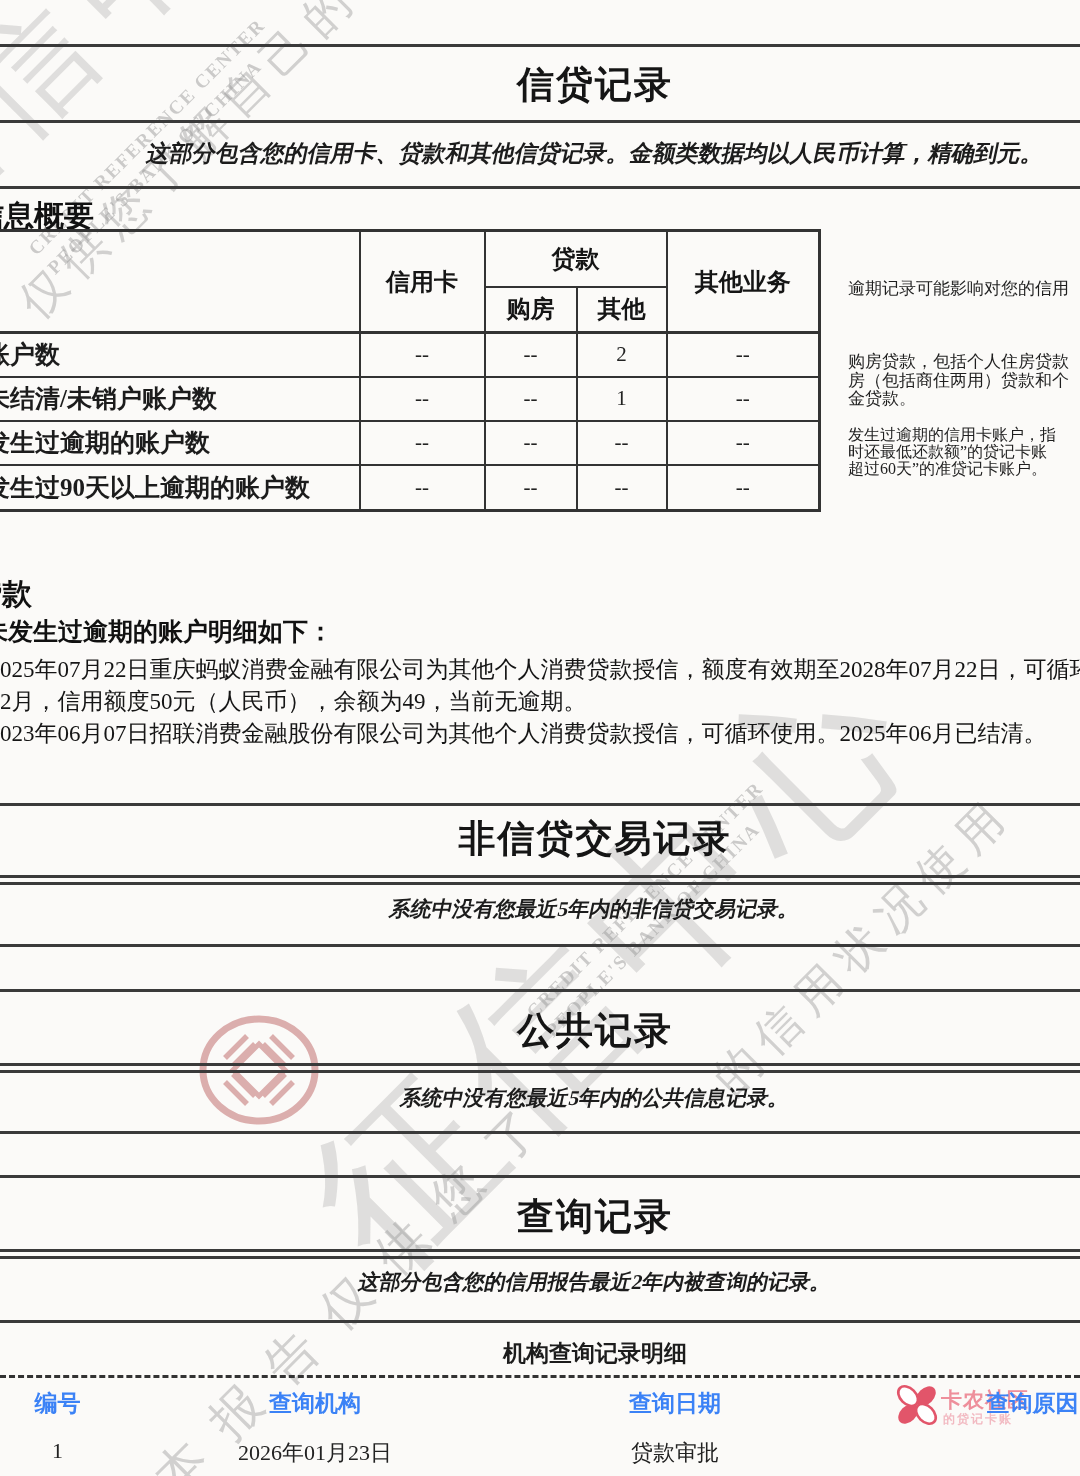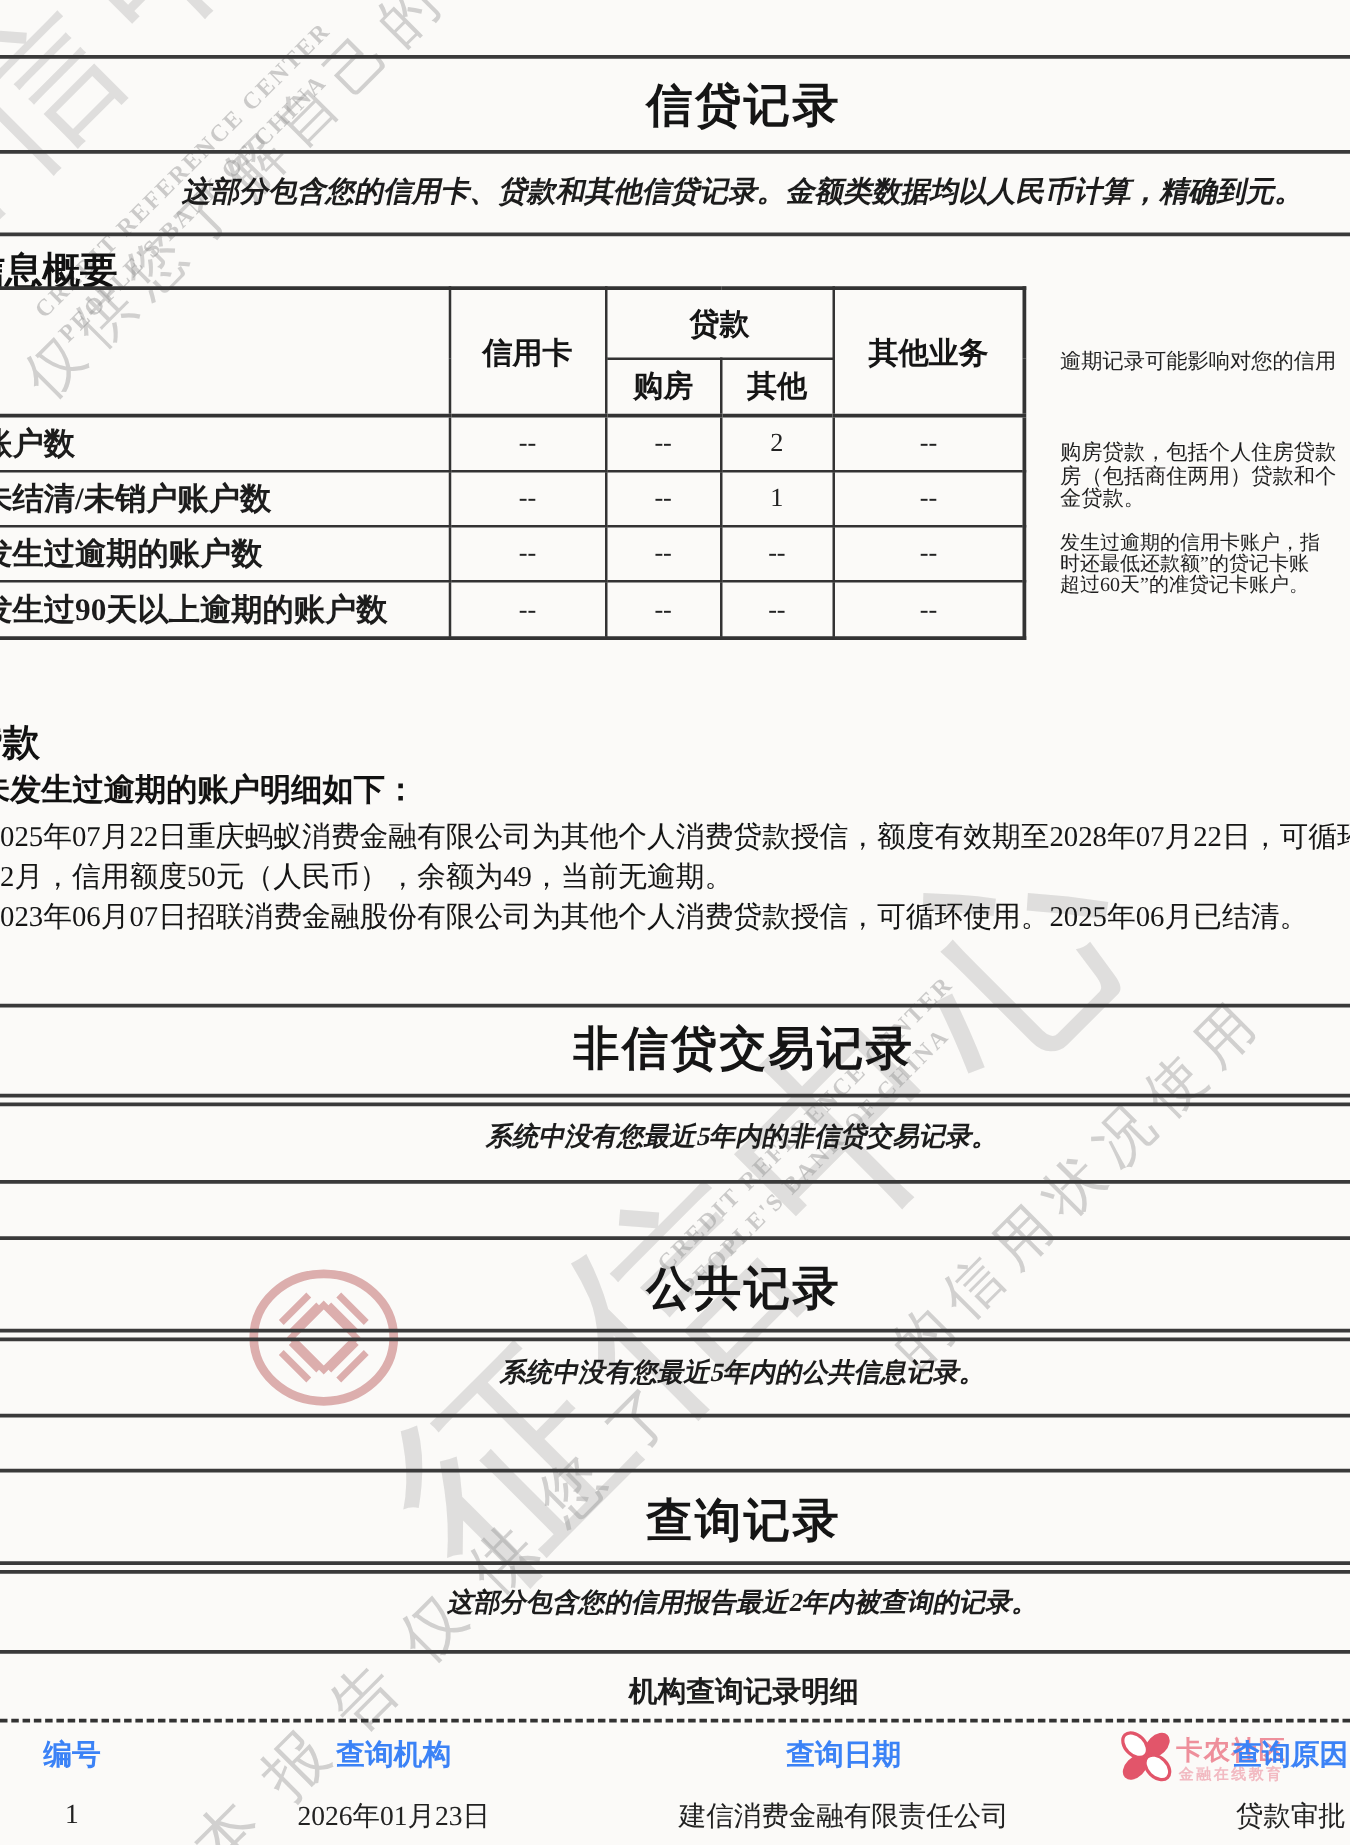--- a/index.html
+++ b/index.html
@@ -93,21 +93,21 @@
   <svg width="44" height="44" viewBox="0 0 42 42">
     <g transform="rotate(45 21 21)">
       <ellipse cx="21" cy="9" rx="7.5" ry="11" fill="#e2556a"></ellipse>
       <ellipse cx="21" cy="33" rx="7.5" ry="11" fill="#e2556a"></ellipse>
       <ellipse cx="9" cy="21" rx="11" ry="7.5" fill="#ffffff" stroke="#e2556a" stroke-width="2.5"></ellipse>
       <ellipse cx="33" cy="21" rx="11" ry="7.5" fill="#ffffff" stroke="#e2556a" stroke-width="2.5"></ellipse>
     </g>
   </svg>
 </div>
 <div class="logo-name" style="left:941px;top:1386px;font-size:21px;letter-spacing:1px;color:#ee8f9b;">卡农社区</div>
-<div class="logo-name" style="left:943px;top:1411px;font-size:12px;letter-spacing:2px;color:#f2bac2;">金融在线教育</div>
+<div class="logo-name" style="left:943px;top:1411px;font-size:12px;letter-spacing:2px;color:#f2bac2;">的贷记卡账</div>
 
 <div class="hr" style="top:44px;"></div>
 
 <div class="band sec-title" style="top:60px;">信贷记录</div>
 
 <div class="hr" style="top:120px;"></div>
 
 <div class="band ital desc1" style="top:138px;">
   <span>这部分包含您的信用卡、贷款和其他信贷记录。金额类数据均以人民币计算，精确到元。</span>
 </div>
@@ -218,15 +218,14 @@
 <div class="qgrid qhead" style="top:1388px;">
   <div>编号</div>
   <div>查询机构</div>
   <div>查询日期</div>
   <div>查询原因</div>
 </div>
 
 <div class="qgrid qrow" style="top:1438px;">
   <div>1</div>
   <div>2026年01月23日</div>
-  <div>建信消费金融有限责任公司</div>
   <div>贷款审批</div>
 </div>
 
 </body></html>

